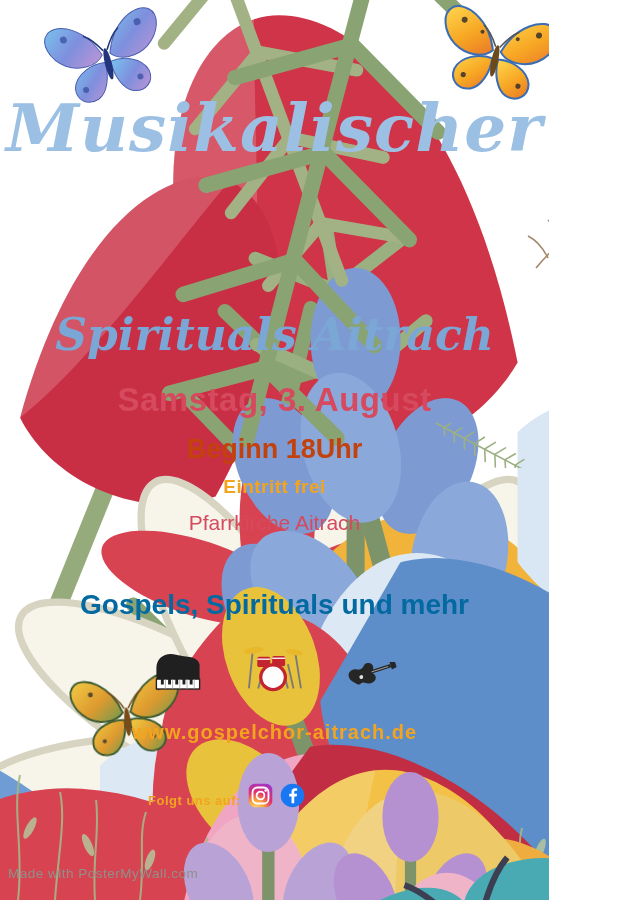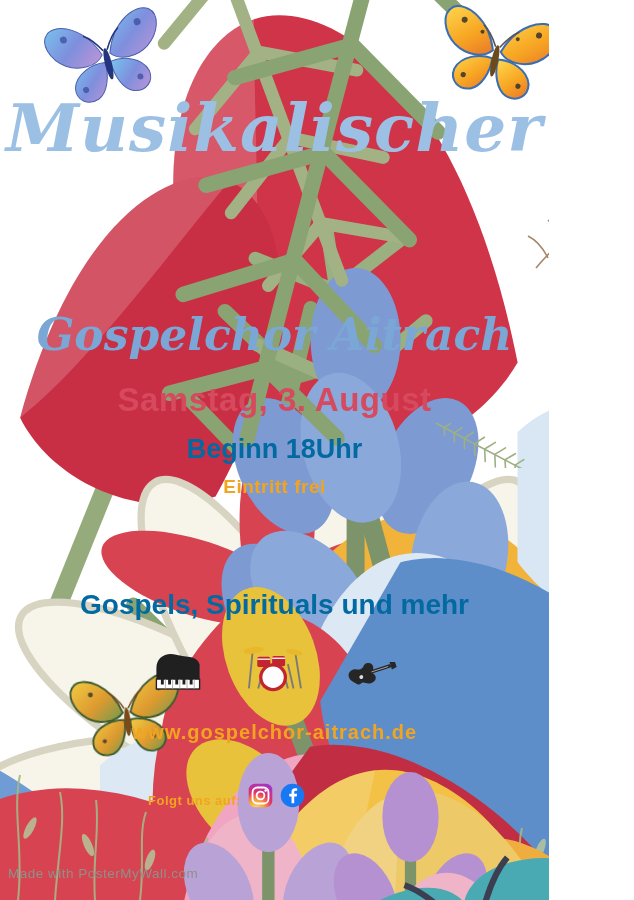--- a/index.html
+++ b/index.html
@@ -6,21 +6,21 @@
   body{width:634px;height:900px;background:#ffffff;font-family:"Liberation Sans",sans-serif;overflow:hidden;}
   .poster{position:relative;width:549px;height:900px;background:#ffffff;overflow:hidden;}
   svg.deco{position:absolute;left:0;top:0;z-index:1;pointer-events:none;}
   .txt{position:absolute;left:0;width:100%;text-align:center;z-index:2;}
   .script{font-family:"DejaVu Serif",cursive;font-style:italic;font-weight:700;}
   .title1{top:92px;font-size:66px;line-height:1.1;color:#9cc0e4;letter-spacing:1px;}
   .title2{top:174px;font-size:66px;line-height:1.1;color:#9cc0e4;letter-spacing:1px;}
   .sub1{top:272px;font-size:37px;color:#7aa7d6;}
   .sub2{top:309px;font-size:44px;color:#7aa7d6;}
   .date{top:381px;font-size:33px;font-weight:700;color:#d6495e;letter-spacing:0.5px;}
-  .time{top:434px;font-size:27px;font-weight:700;color:#0369a1;}
+  .time{top:434px;font-size:27px;font-weight:700;color:#c2410c;}
   .admission{top:476px;font-size:19px;font-weight:700;color:#f2a41f;letter-spacing:0.5px;text-align:center;}
   .venue1{top:511px;font-size:21px;color:#d6495e;}
   .venue2{top:537px;font-size:21px;color:#d6495e;}
   .program{top:589px;font-size:28px;font-weight:700;color:#0369a1;}
   .icons-row{position:absolute;top:642px;left:0;width:100%;display:flex;justify-content:center;align-items:flex-end;gap:36px;z-index:2;}
   .website{top:721px;font-size:20px;font-weight:700;color:#f2a41f;letter-spacing:1px;}
   .social-row{position:absolute;top:783px;left:148px;display:flex;align-items:flex-end;gap:7px;z-index:4;}
   .social-label{font-size:13px;font-weight:700;color:#f2a41f;letter-spacing:0.5px;}
   .watermark{position:absolute;left:8px;top:866px;font-size:13.5px;color:#8d918a;z-index:5;letter-spacing:0.5px;}
   .fern-overlay{position:absolute;left:420px;top:348px;z-index:3;pointer-events:none;}
@@ -393,24 +393,25 @@
           <circle cx="36" cy="-26" r="2.6"></circle>
         <circle cx="-26" cy="24" r="2.2"></circle>
           <circle cx="26" cy="24" r="2.2"></circle>
       </g>
       <ellipse cx="0" cy="6" rx="3.2" ry="15" fill="#7a4a18"></ellipse>
       <path d="M-2 -8 Q-10 -22 -18 -27 M2 -8 Q10 -22 18 -27" stroke="#7a4a18" stroke-width="1.5" fill="none"></path>
     </g>
   </svg>
 
   <div class="txt script title1">Musikalischer</div>
-  <div class="txt script sub2">Gospelchor Aitrach</div>
+  <div class="txt script sub2">Spirituals Aitrach</div>
   <div class="txt date">Samstag, 3. August</div>
   <div class="txt time">Beginn 18Uhr</div>
   <div class="txt admission">Eintritt frei</div>
+  <div class="txt venue1">Pfarrkirche Aitrach</div>
   <div class="txt program">Gospels, Spirituals und mehr</div>
 
   <div class="icons-row">
     <svg width="54" height="46" viewBox="0 0 60 50">
       <path d="M6 34 L6 22 C6 10 16 4 28 7 C40 10 52 8 54 18 L54 34 Z" fill="#202020"></path>
       <rect x="6" y="34" width="48" height="11" fill="#ffffff" stroke="#202020" stroke-width="1.5"></rect>
       <g fill="#202020">
         <rect x="11" y="34" width="3.2" height="6"></rect>
           <rect x="19" y="34" width="3.2" height="6"></rect>
         <rect x="27" y="34" width="3.2" height="6"></rect>

